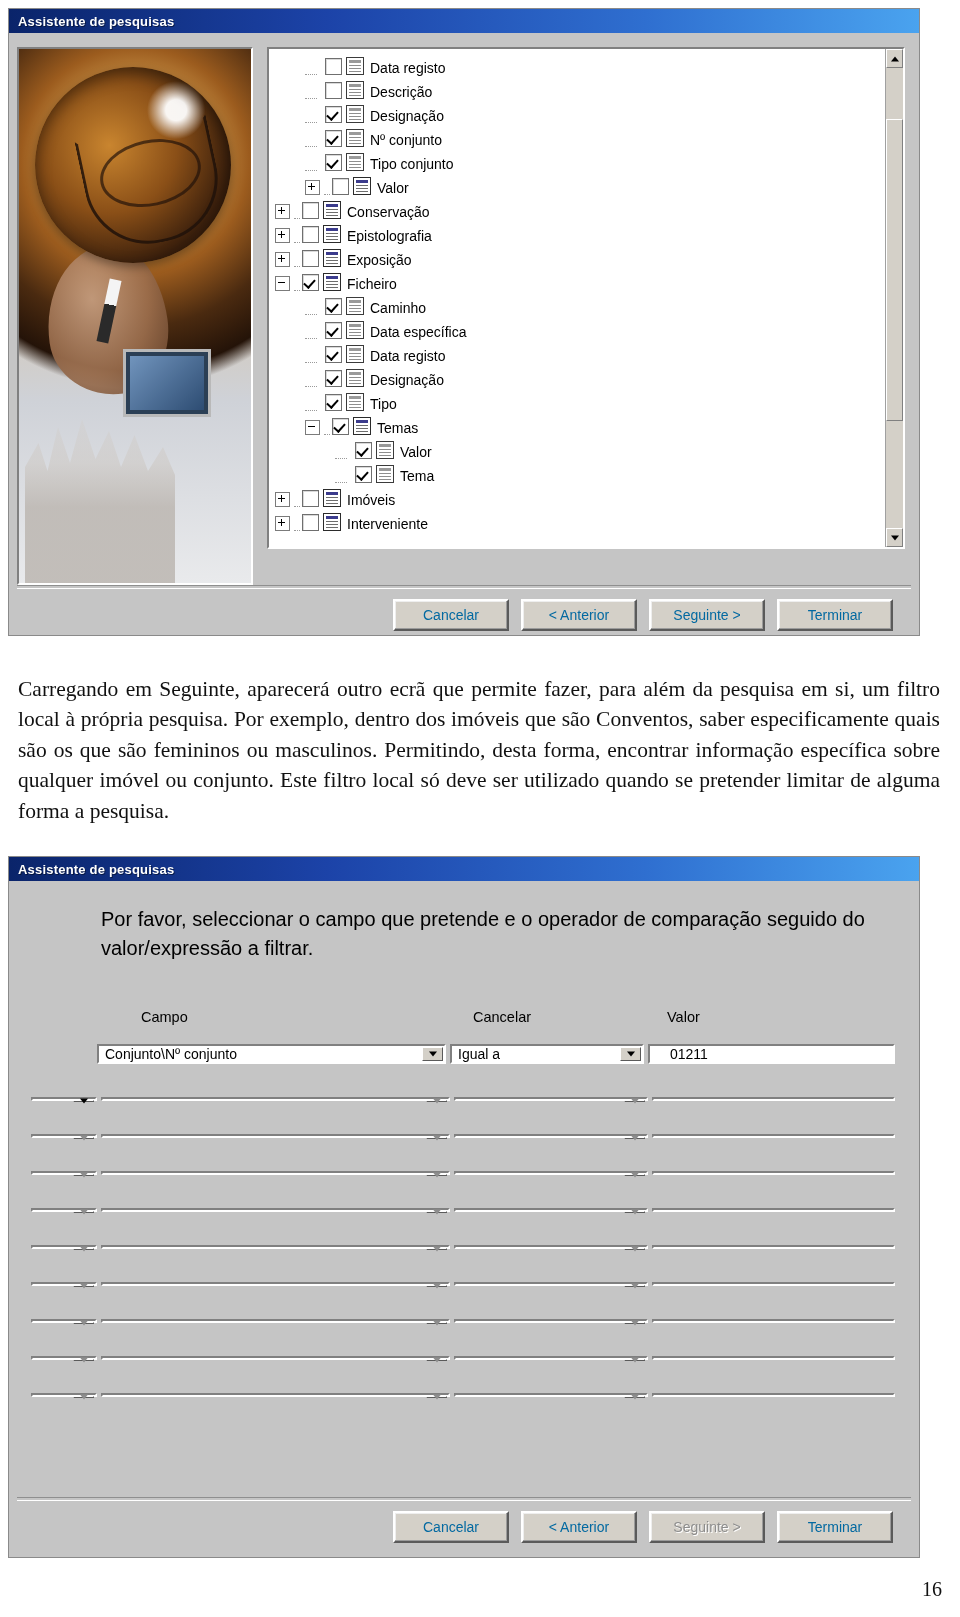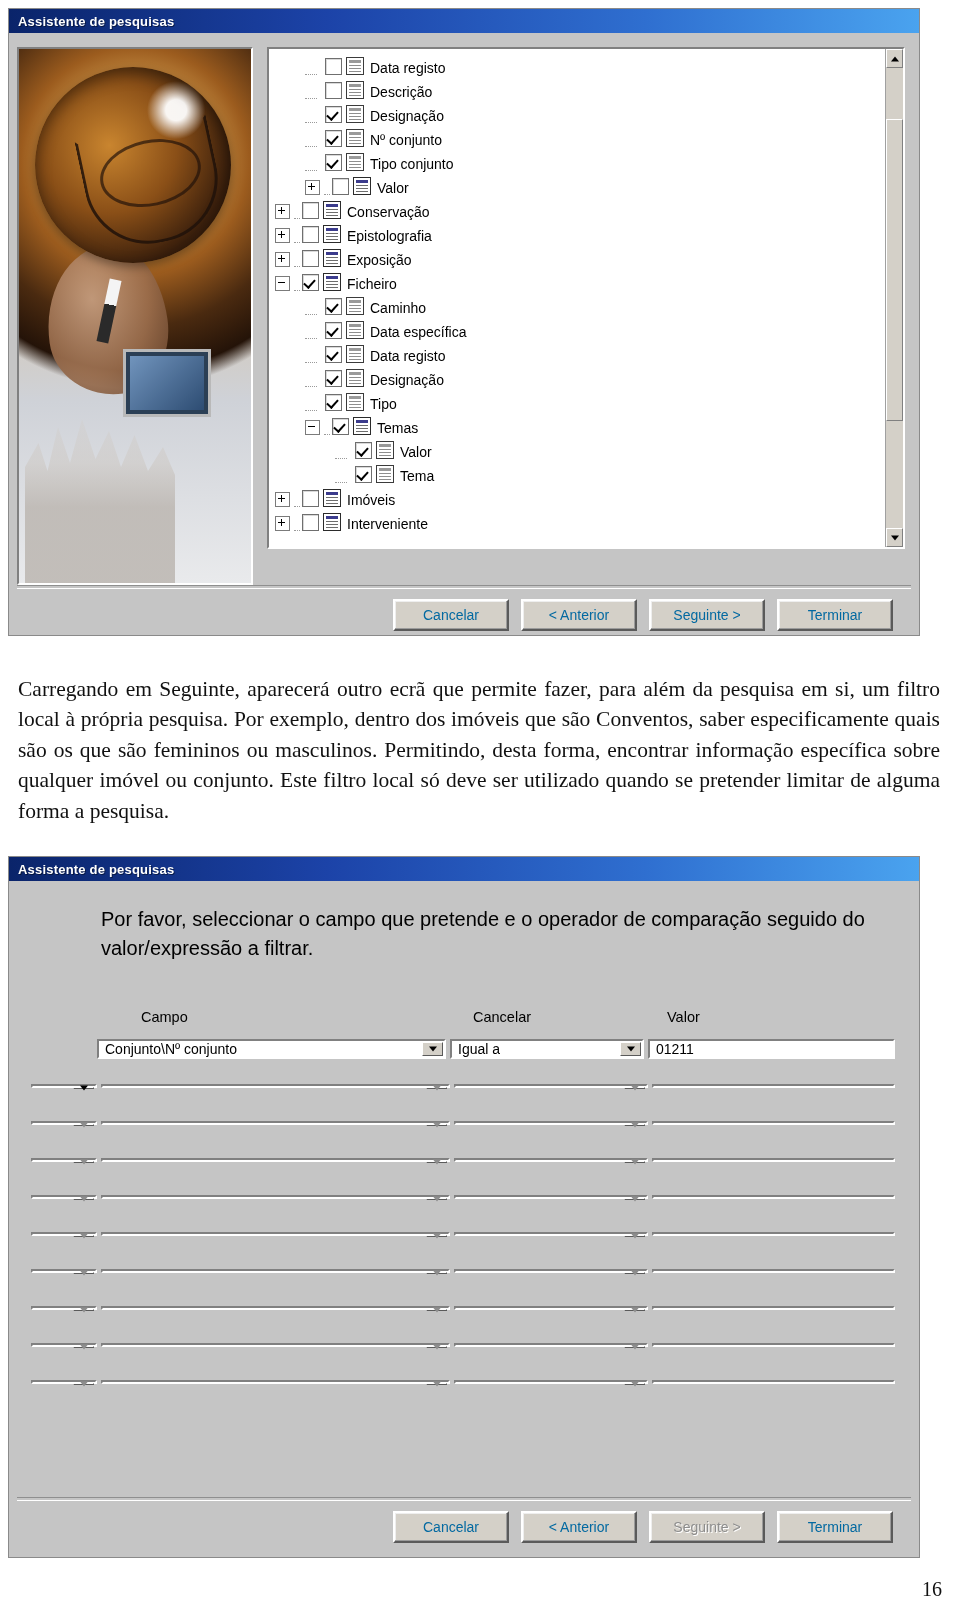--- a/index.html
+++ b/index.html
@@ -99,39 +99,39 @@
   
   #prose{position:absolute;left:18px;top:652px;width:922px;
          font-family:"Liberation Serif",serif;font-size:21.5px;line-height:1.42;
          text-align:justify;color:#111;}
 
   
   #dlg2{left:8px;top:856px;width:912px;height:702px;}
   #dlg2 .instr{position:absolute;left:92px;top:24px;width:790px;
         font-family:"Liberation Sans",sans-serif;font-size:20px;color:#000;line-height:1.45;}
   .colhdr{position:absolute;font-family:"Liberation Sans",sans-serif;font-size:14.5px;color:#000000;margin-left:40px;}
-  .frow{position:absolute;left:22px;right:24px;height:31px;display:flex;align-items:center;gap:4px;}
+  .frow{position:absolute;left:22px;right:24px;height:31px;display:flex;align-items:flex-end;gap:4px;}
   .logicsel{width:62px;background:#ffffff;border:2px solid;
             border-color:#808080 #ffffff #ffffff #808080;position:relative;}
   .combo{background:#ffffff;border:2px solid;border-color:#808080 #ffffff #ffffff #808080;
          position:relative;display:flex;align-items:center;}
   .combo .txt{font-family:"Liberation Sans",sans-serif;font-size:14px;color:#000;
               padding-left:6px;white-space:nowrap;overflow:hidden;}
   .arrowbtn{position:absolute;right:1px;top:1px;bottom:1px;width:19px;background:#d4d0c8;
             border:1px solid;border-color:#ffffff #5a5a5a #5a5a5a #ffffff;}
   .arrowbtn:after{content:"";position:absolute;left:50%;top:50%;transform:translate(-50%,-50%);
             width:0;height:0;border-left:4px solid transparent;border-right:4px solid transparent;
             border-top:5px solid #000;}
   .arrowbtn.faint:after{border-top-color:#8d8d8d;}
   .txtfield{background:#ffffff;border:2px solid;border-color:#808080 #ffffff #ffffff #808080;
             display:flex;align-items:center;}
   .txtfield .txt{font-family:"Liberation Sans",sans-serif;font-size:14px;color:#000;padding-left:6px;}
   .c-campo{width:345px;}
   .c-oper{width:190px;}
-  .c-valor{flex:1 1 auto;}
+  .c-valor{flex:1 1 auto;padding-left:14px;}
 
   #pageno{position:absolute;right:18px;top:1578px;font-family:"Liberation Serif",serif;
           font-size:20px;color:#111;}
 </style>
 </head>
 <body>
 
 <div class="dialog" id="dlg1">
   <div class="titlebar">
     <span class="ttl">Assistente de pesquisas</span>

